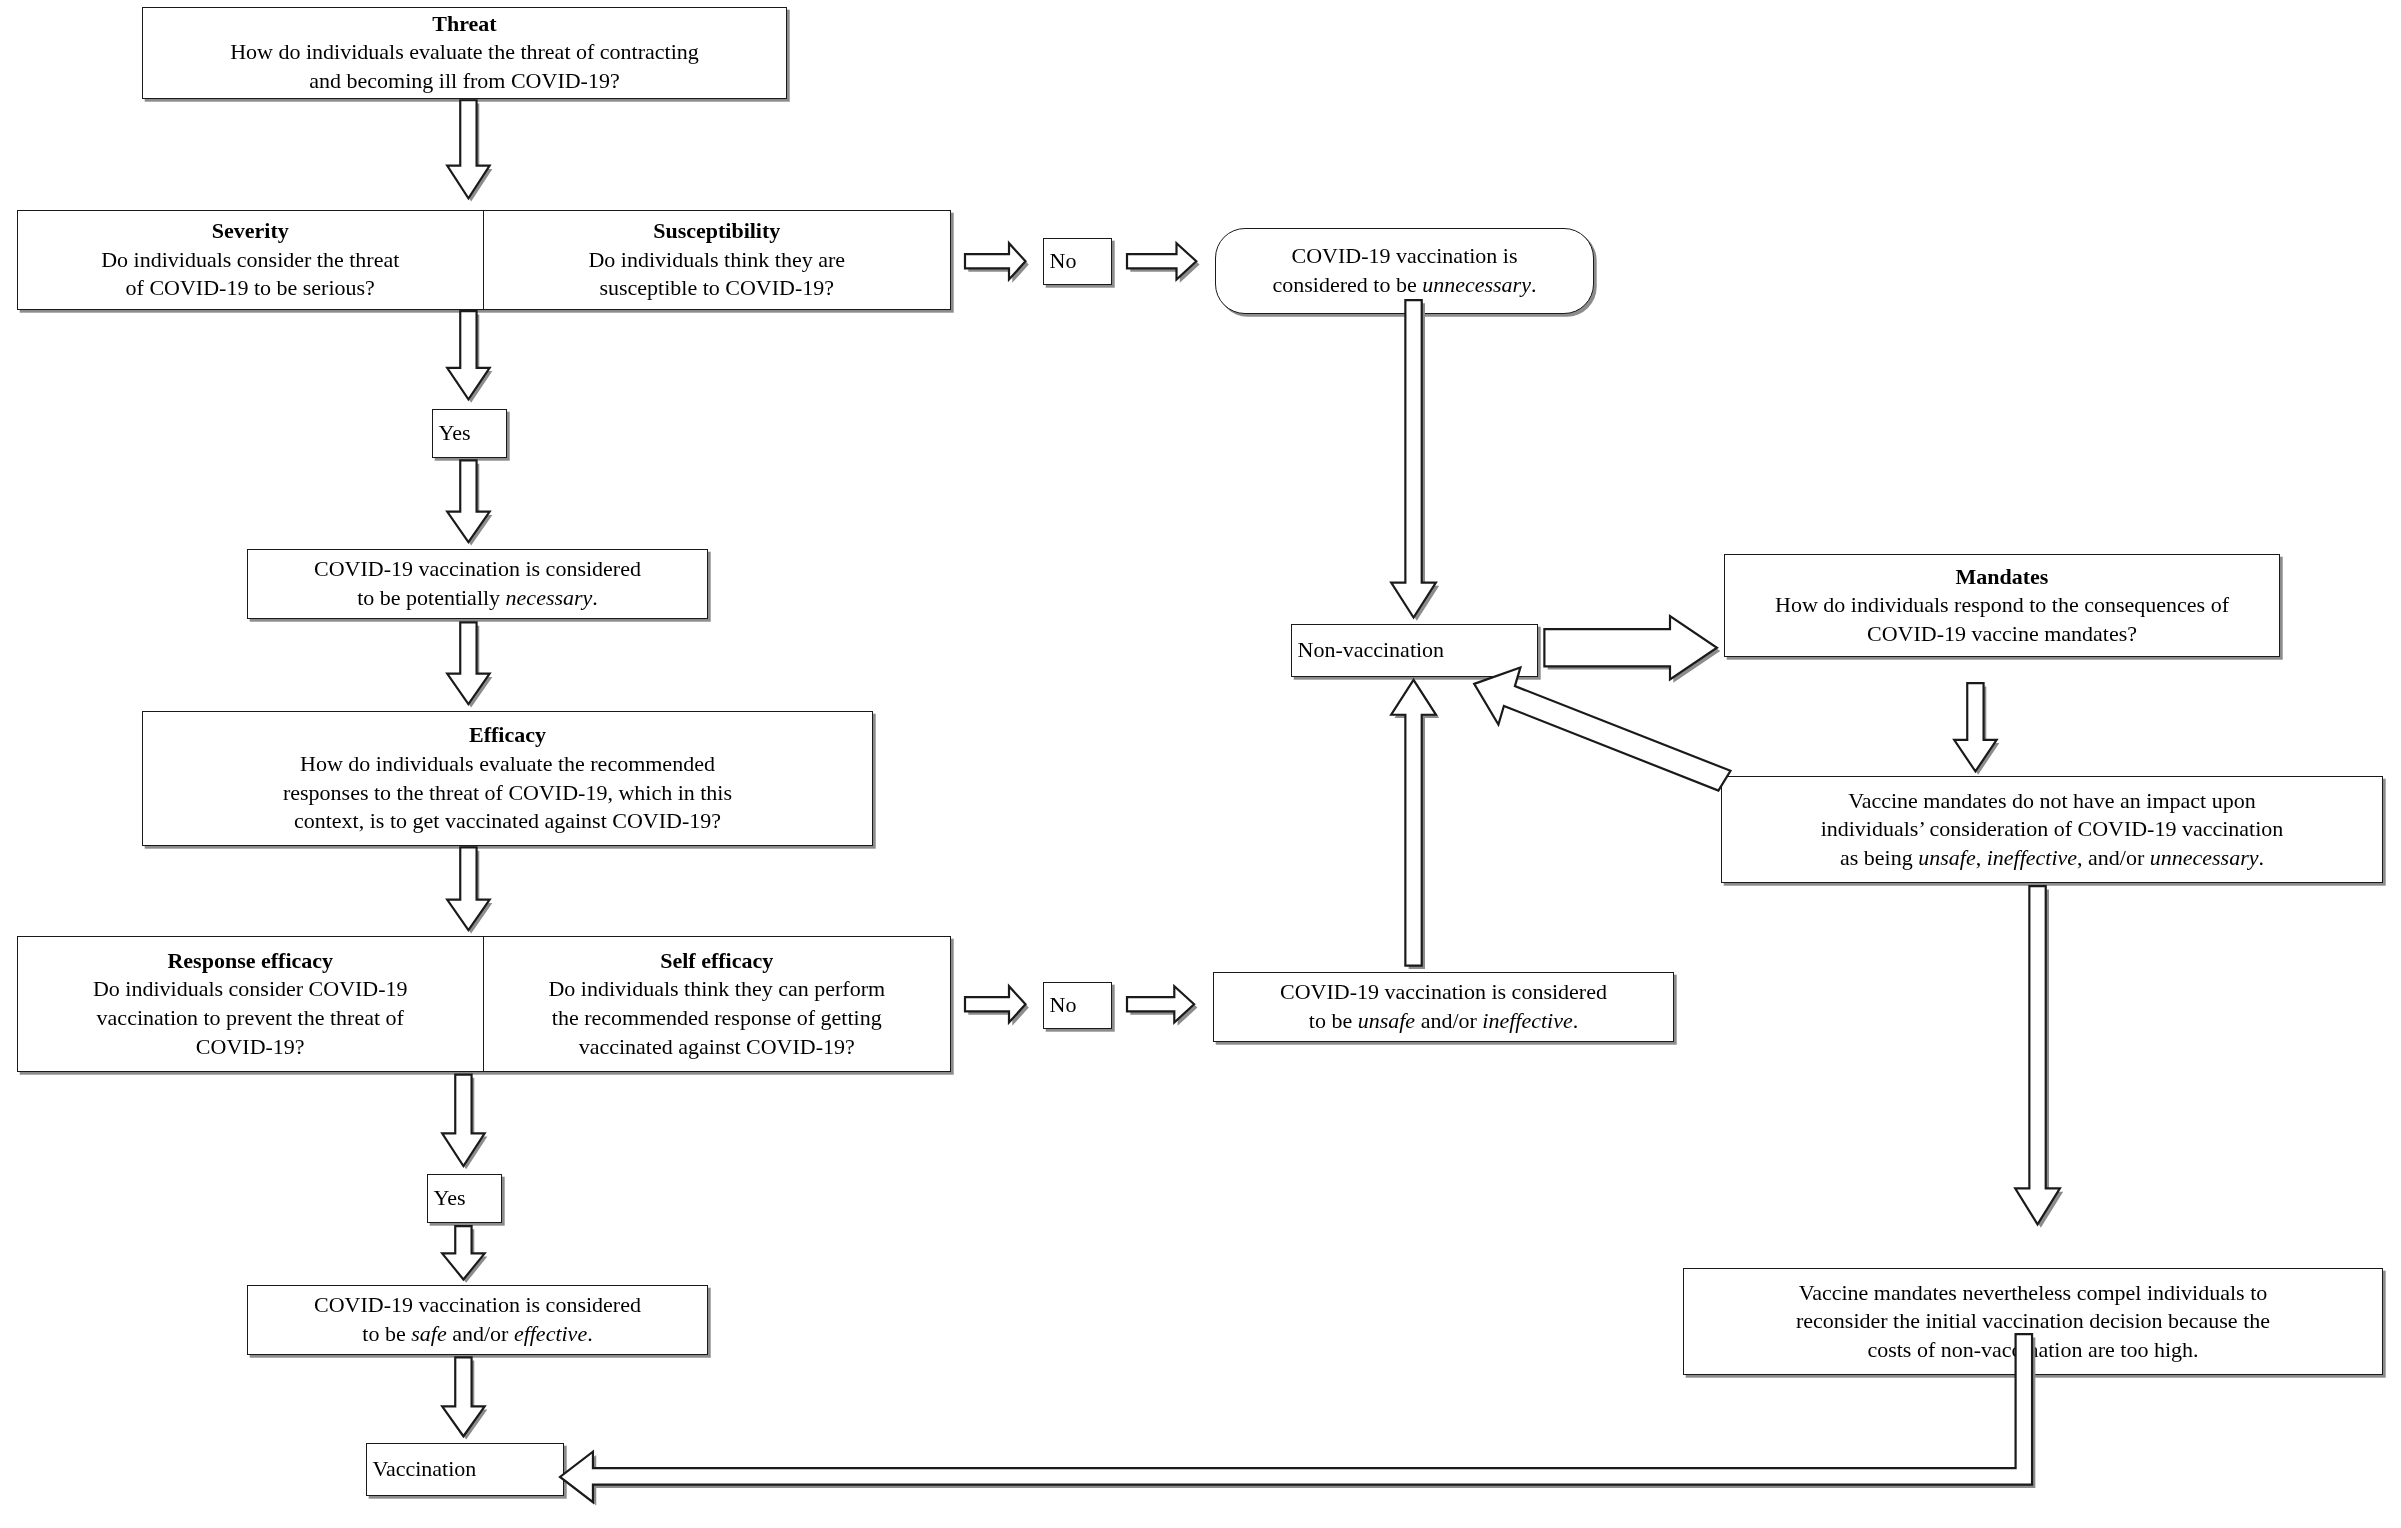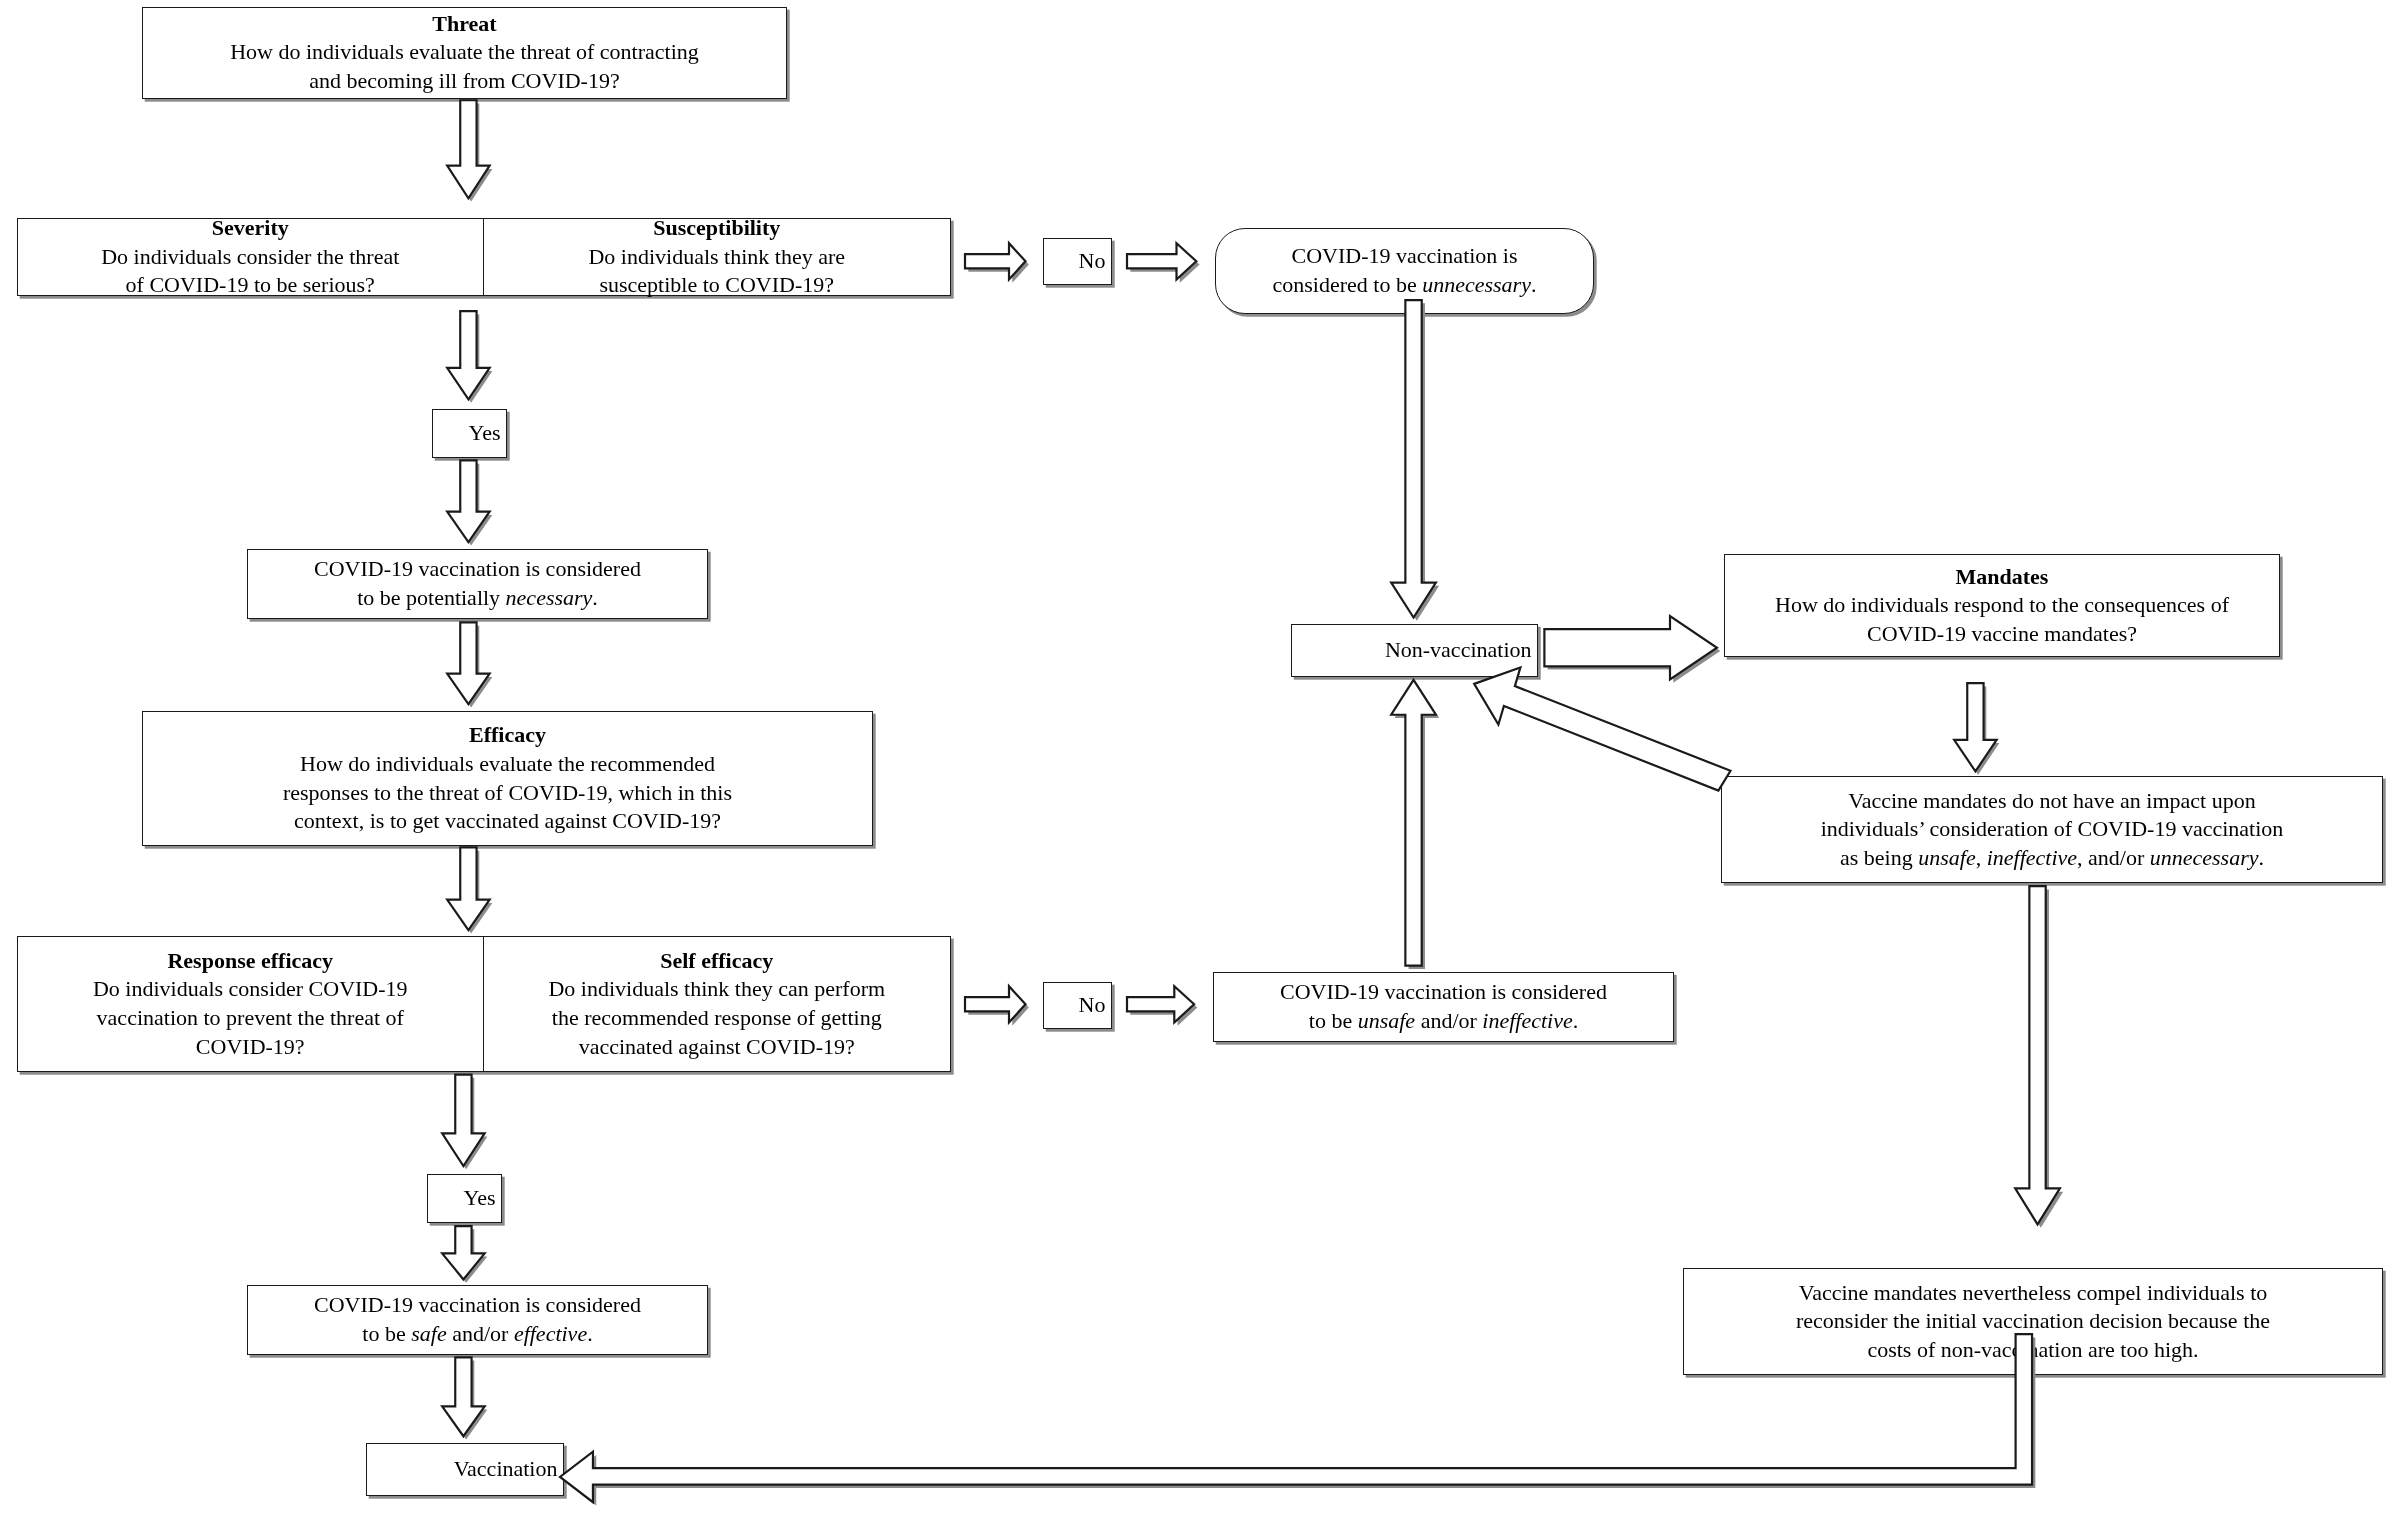--- a/index.html
+++ b/index.html
@@ -18,21 +18,21 @@
 
   
   .node{
     position:absolute;
     box-sizing:border-box;
     background:#ffffff;
     border:1.6px solid #1a1a1a;
     box-shadow:2.7px 2.7px 0 0 #8c8c8c;
     display:flex;
     flex-direction:column;
-    align-items:flex-end;
+    align-items:flex-start;
     justify-content:center;
     text-align:center;
     padding:5.5px 8.8px;
     line-height:1.30;
     font-size:22px;
   }
   .node .hdr{
     font-weight:bold;
     display:block;
     width:100%;
@@ -71,21 +71,21 @@
 <body>
 
 <div id="canvas">
 
   <div class="node" style="left:142px; top:6.6px; width:645px; height:92px;">
     <span class="hdr">Threat</span>
     <span class="body">How do individuals evaluate the threat of contracting</span>
     <span class="body">and becoming ill from COVID-19?</span>
   </div>
 
-  <div class="node pair" style="left:16.5px; top:210px; width:934px; height:78px;margin-top:8px;">
+  <div class="node pair" style="left:16.5px; top:210px; width:934px; height:100px;">
     <div class="half">
       <span class="hdr">Severity</span>
       <span class="body">Do individuals consider the threat</span>
       <span class="body">of COVID-19 to be serious?</span>
     </div>
     <div class="half">
       <span class="hdr">Susceptibility</span>
       <span class="body">Do individuals think they are</span>
       <span class="body">susceptible to COVID-19?</span>
     </div>

